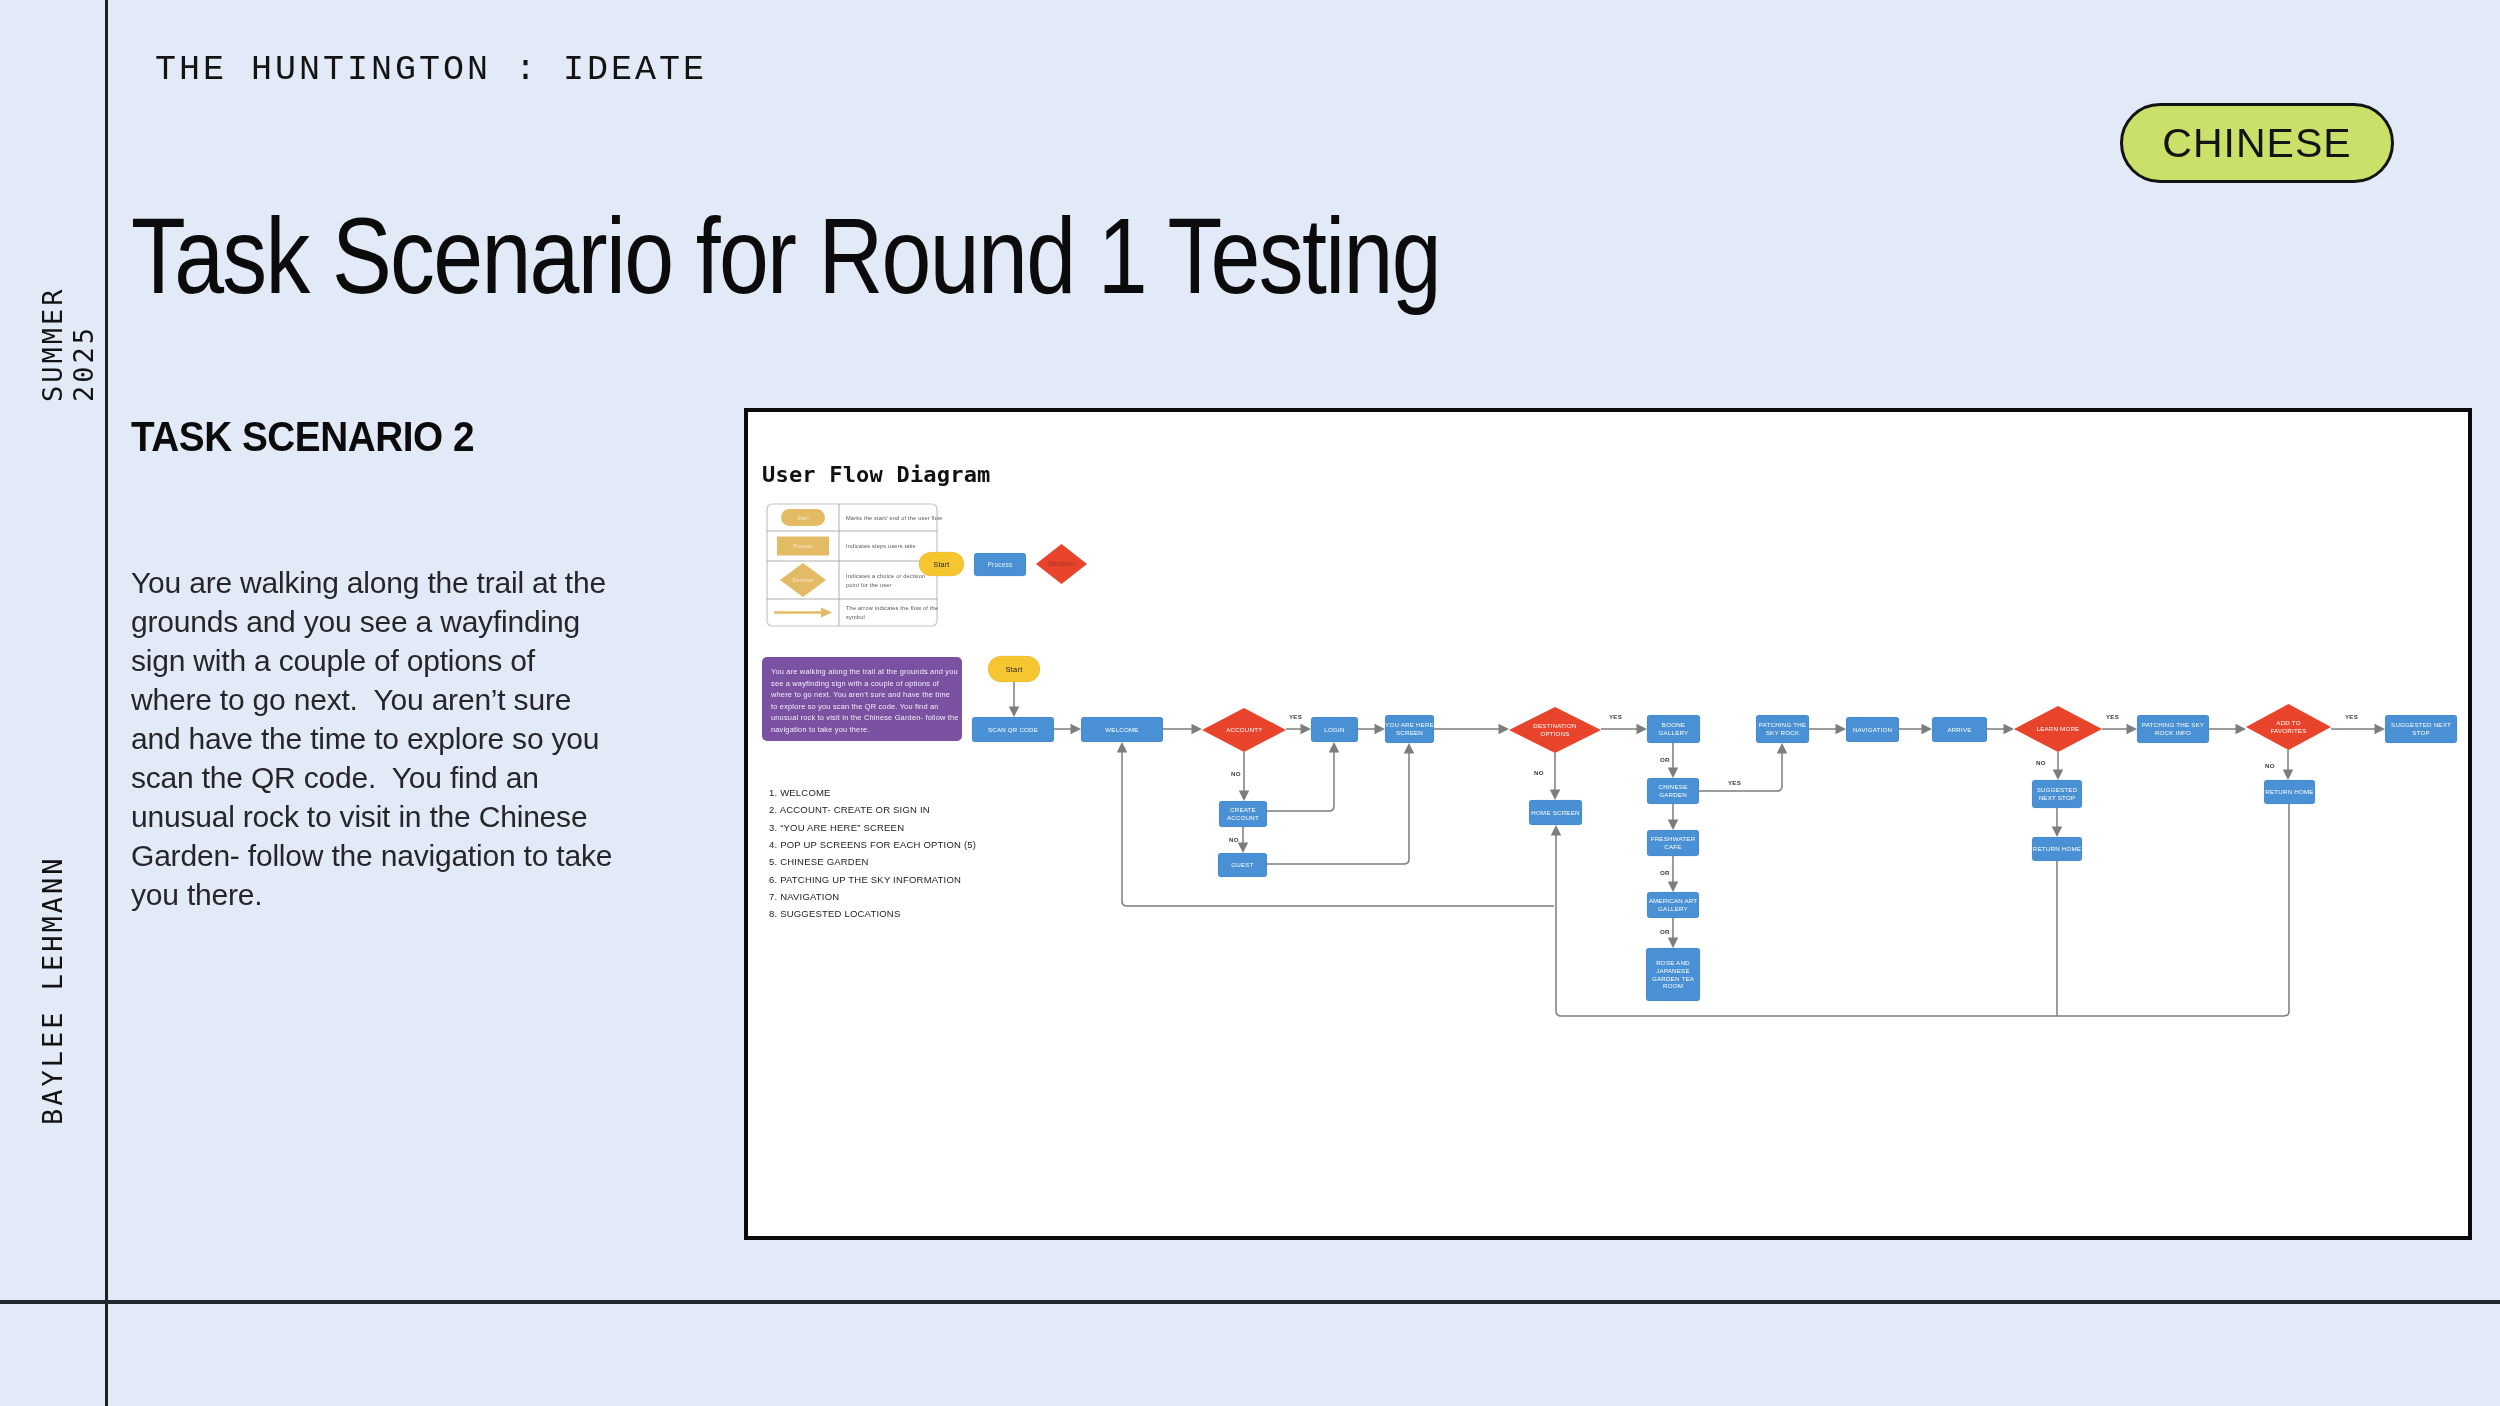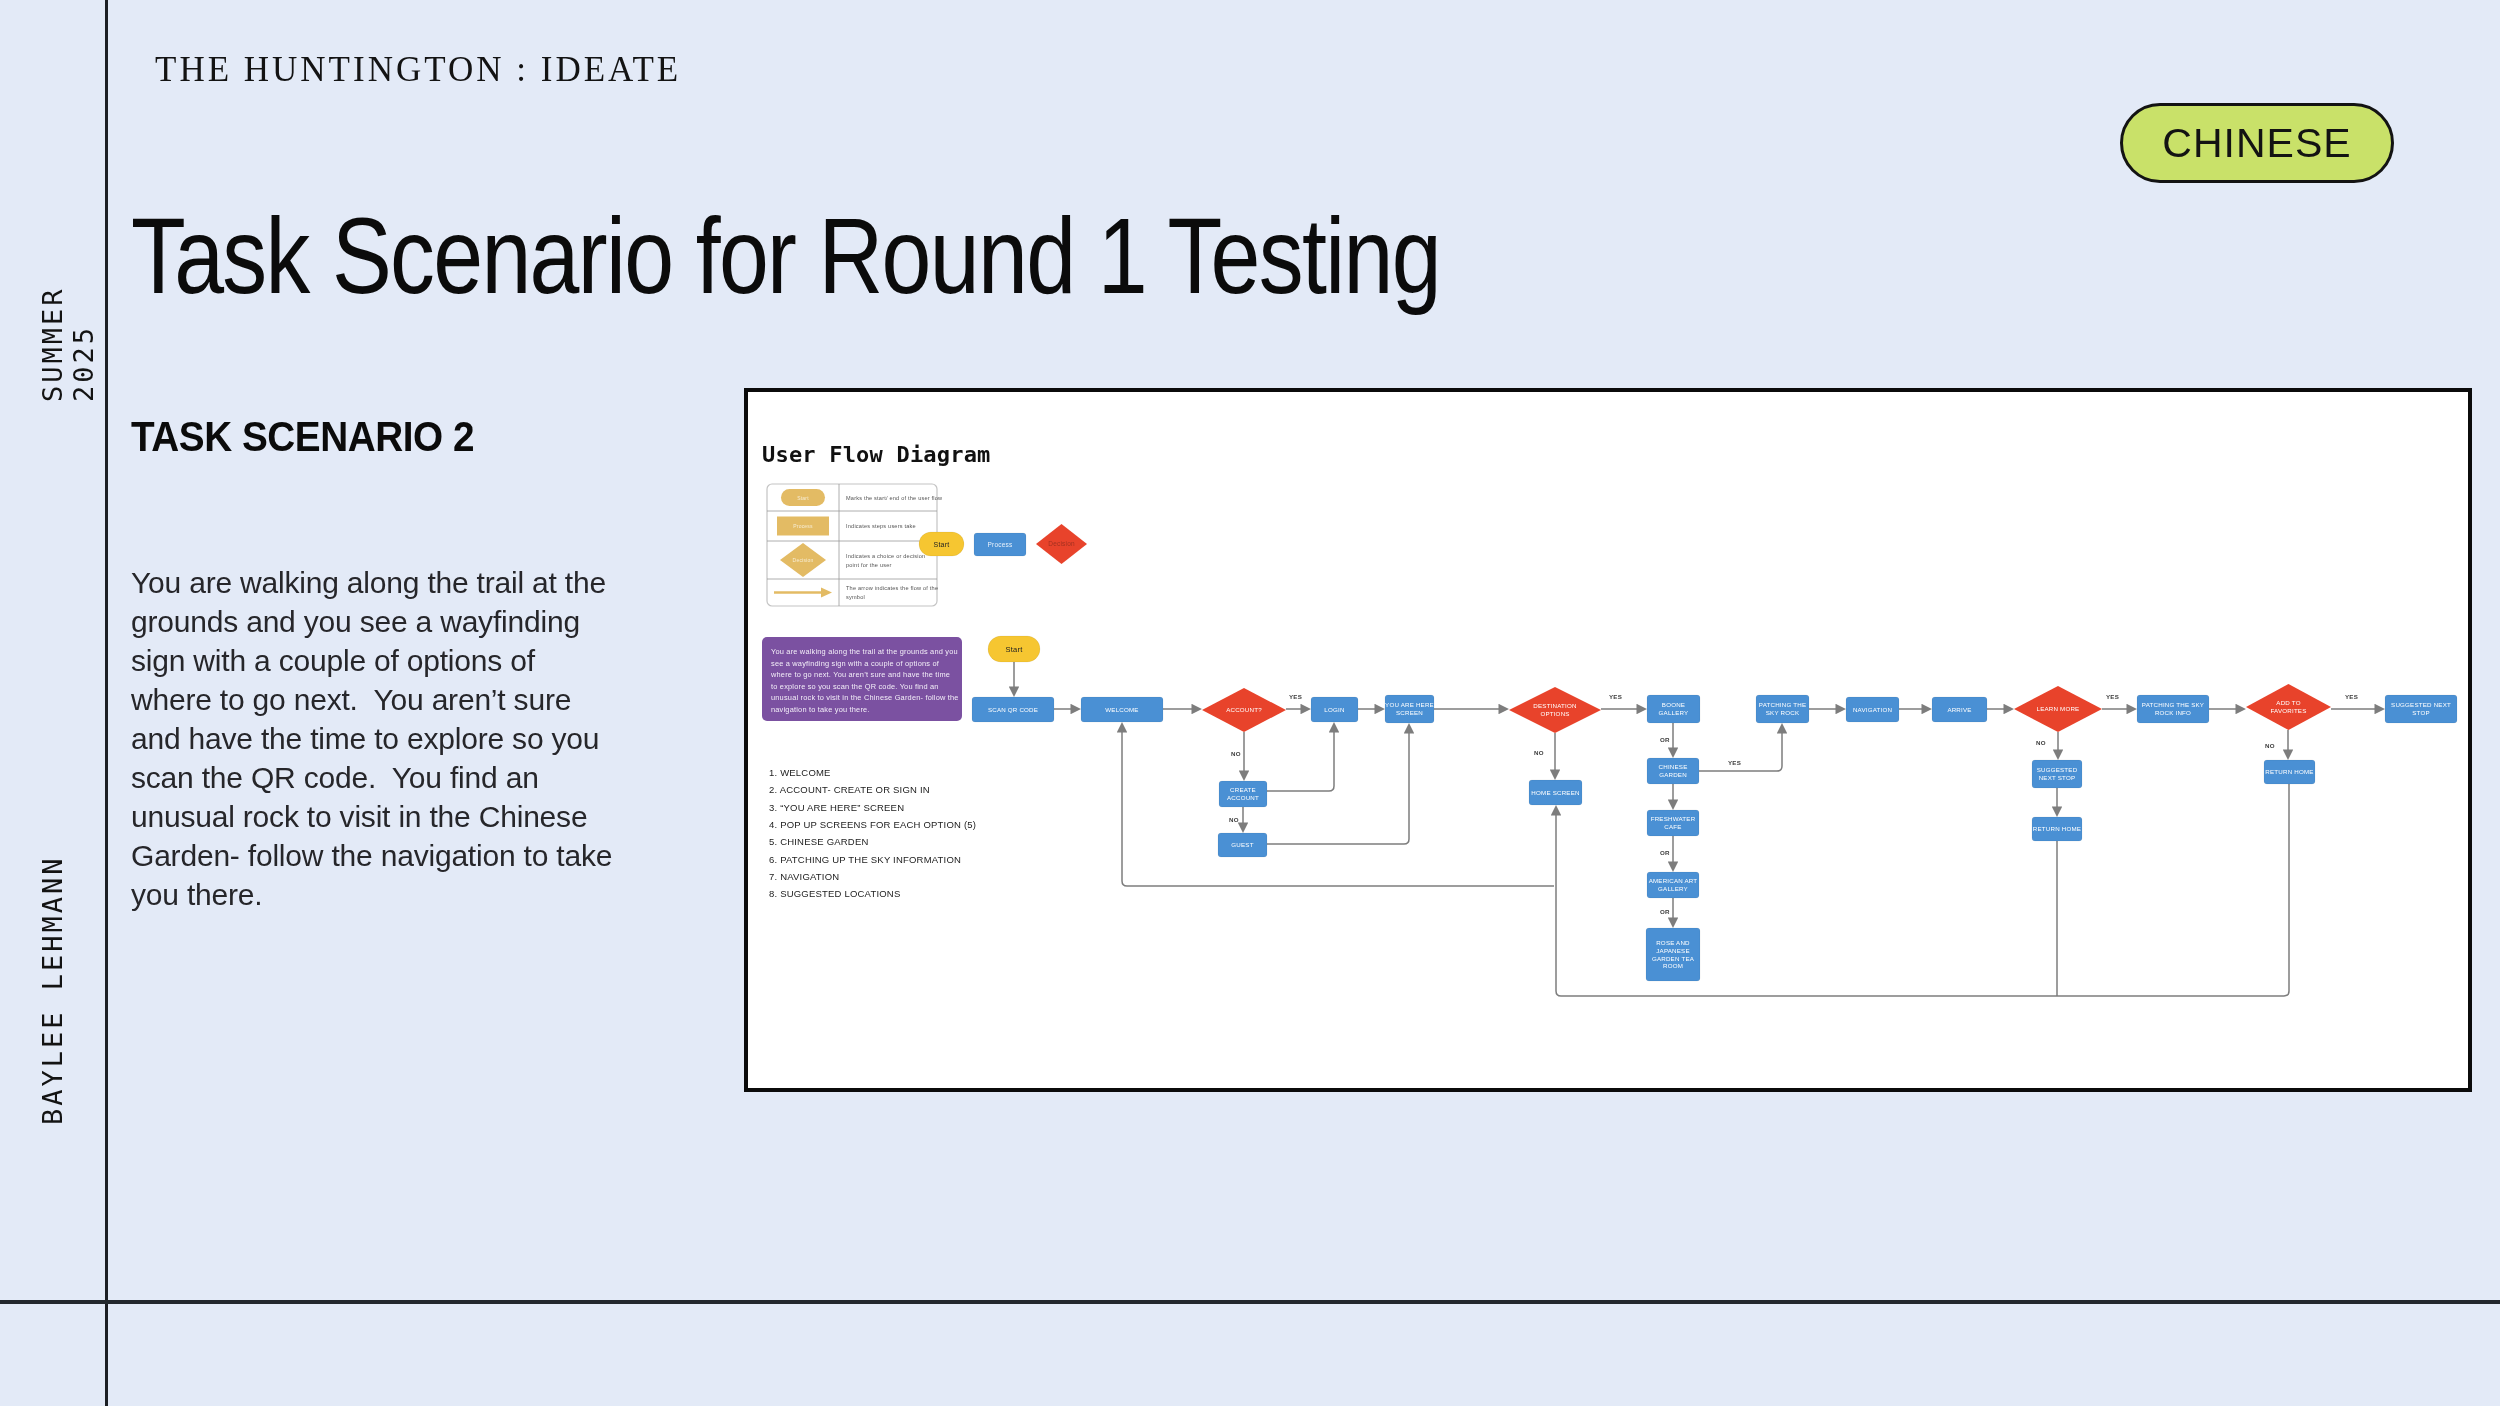--- a/index.html
+++ b/index.html
@@ -1,39 +1,39 @@
 <!DOCTYPE html>
 <html><head>
 <meta charset="utf-8">
 <style>
   html,body{margin:0;padding:0;}
   body{width:2500px;height:1406px;position:relative;overflow:hidden;
        background:#e3eaf7;font-family:"Liberation Sans",sans-serif;color:#151515;}
   .vrule{position:absolute;left:105px;top:0;width:3px;height:1406px;background:#1c1f24;}
   .hrule{position:absolute;left:0;top:1300px;width:2500px;height:4px;background:#23282e;}
   .eyebrow{position:absolute;left:155px;top:50px;
-       font-family:Liberation Serif, serif;font-size:35px;letter-spacing:3px;color:#131313;}
+       font-family:Liberation Mono, monospace;font-size:35px;letter-spacing:3px;color:#131313;}
   .badge{position:absolute;left:2120px;top:103px;width:274px;height:80px;
        background:#c9e169;border:3px solid #131313;border-radius:42px;
        display:flex;align-items:center;justify-content:center;
        font-size:41px;letter-spacing:1px;color:#131313;box-sizing:border-box;}
   .slide-title{position:absolute;left:131px;top:193px;margin:0;
        font-size:108px;font-weight:500;letter-spacing:-2px;color:#0b0b0b;white-space:nowrap;
        transform:scaleX(.83);transform-origin:left top;}
   .section-h{position:absolute;left:131px;top:412px;margin:0;
        font-size:43px;font-weight:bold;letter-spacing:-.5px;color:#0b0b0b;white-space:nowrap;
        transform:scaleX(.9);transform-origin:left top;}
   .body-copy{position:absolute;left:131px;top:563px;width:486px;margin:0;
        font-size:30px;line-height:39px;letter-spacing:-.2px;color:#26262a;white-space:pre-wrap;}
   .side-label{position:absolute;font-family:"DejaVu Sans Mono",monospace;
        font-size:27px;letter-spacing:3px;color:#131313;
        writing-mode:vertical-rl;transform:rotate(180deg);}
   .side-top{left:37px;top:222px;height:180px;}
   .side-bottom{left:37px;top:855px;height:270px;}
-  .panel{position:absolute;left:744px;top:388px;width:1728px;height:704px;
+  .panel{position:absolute;left:744px;top:408px;width:1728px;height:832px;
        background:#ffffff;border:4px solid #0b0b0b;box-sizing:border-box;}
   .panel svg{display:block;}
 </style>
 </head>
 <body>
 
 <div class="vrule"></div>
 <div class="hrule"></div>
 
 <div class="eyebrow">THE HUNTINGTON : IDEATE</div>

